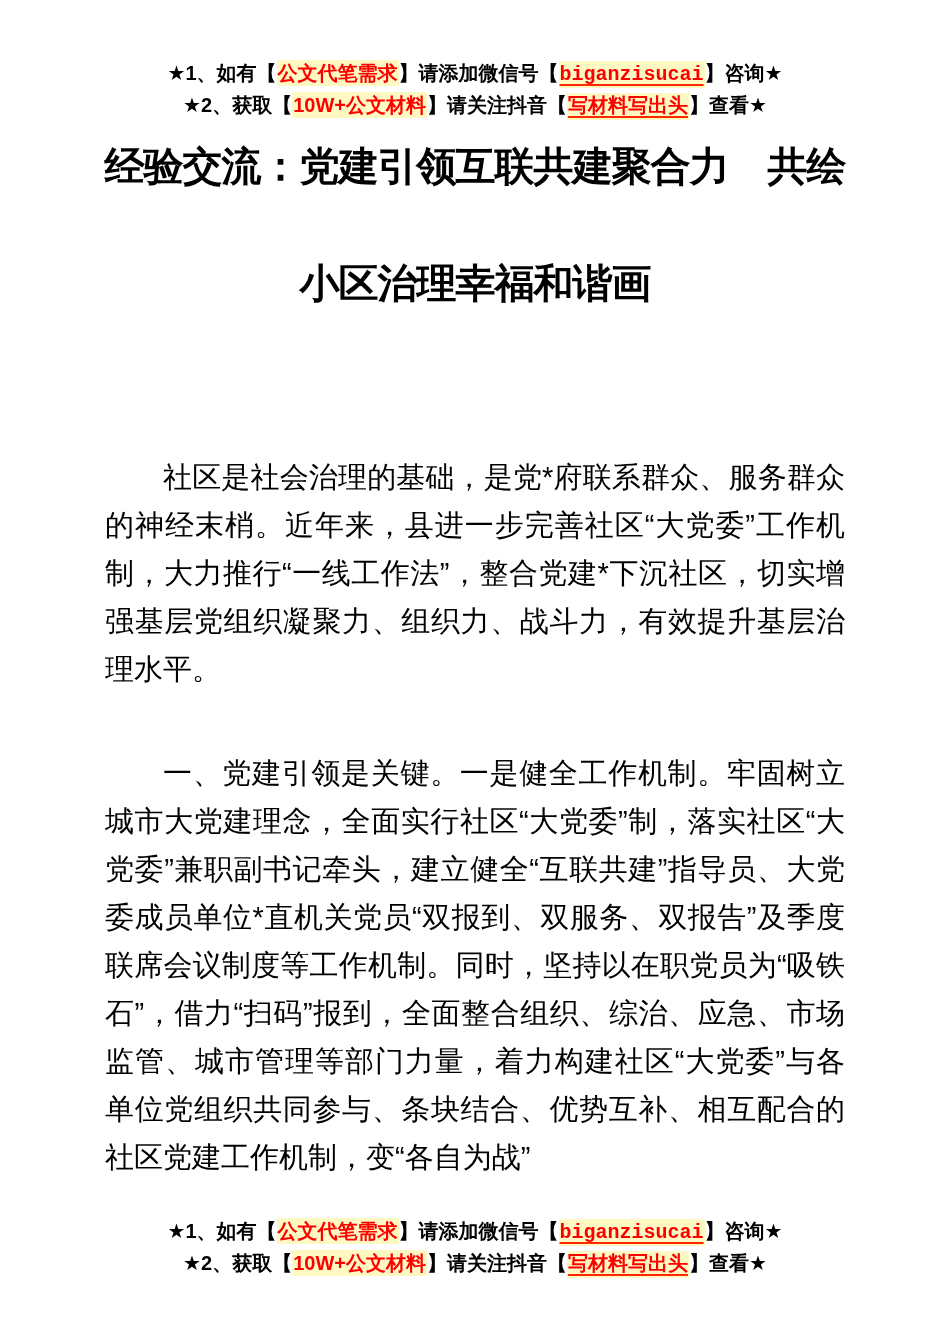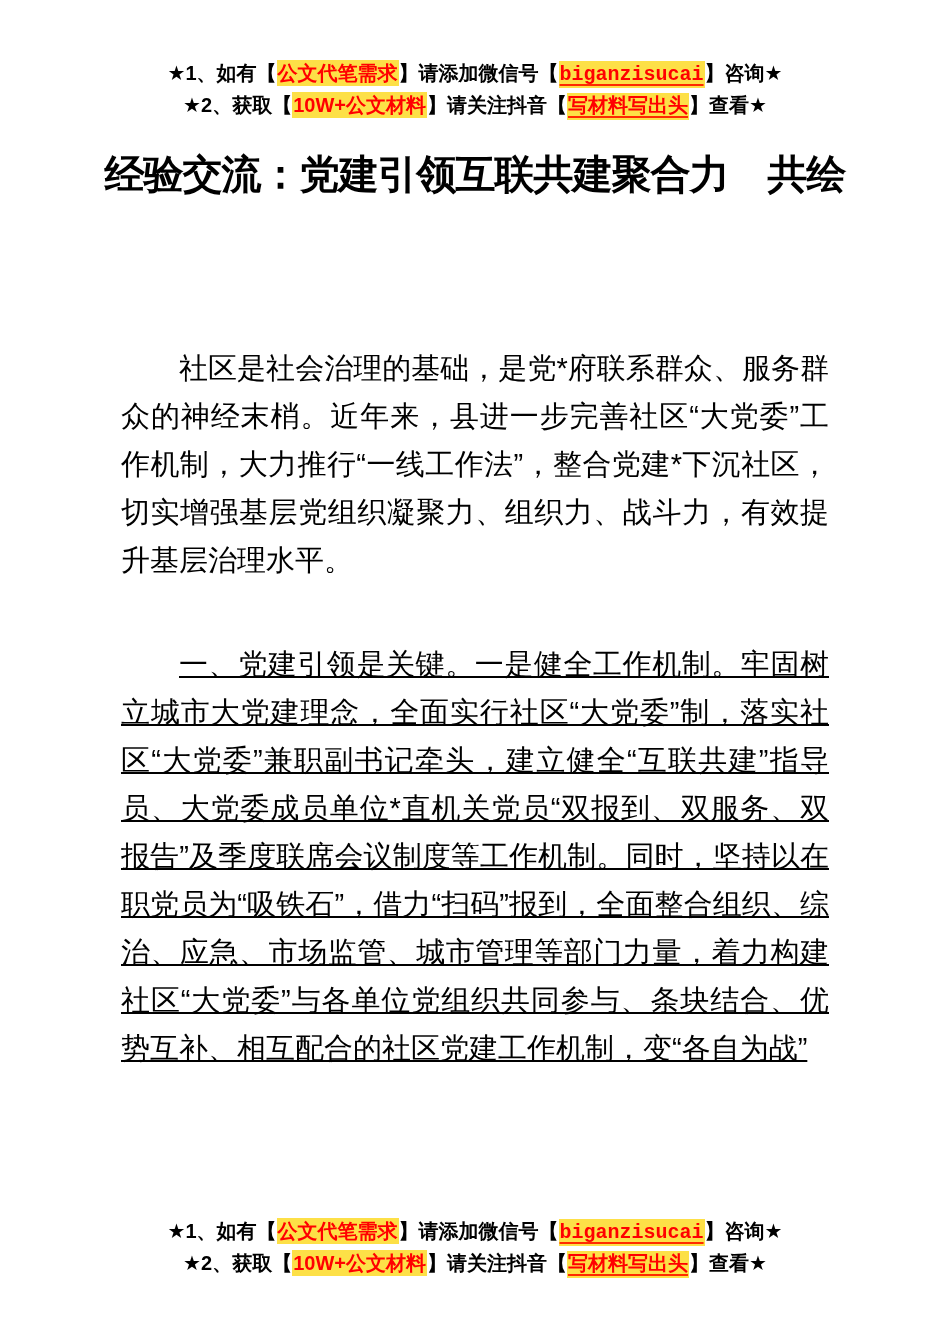--- a/index.html
+++ b/index.html
@@ -22,21 +22,21 @@
   .footer-promo { position: absolute; top: 1216px; left: 0; }
   .promo-line {
     text-align: center;
     font-weight: bold;
     font-size: 20px;
     line-height: 30px;
     color: #000000;
     white-space: nowrap;
   }
   .hl {
-    background: #fde047;
+    background: #fef9c3;
     color: #ff0000;
     padding: 2px 1px;
   }
   .u-black {
     text-decoration-thickness: 2px;
     text-underline-offset: 4px;
   }
   .u-red {
     text-decoration: underline;
     text-decoration-color: #ff2a00;
@@ -46,48 +46,49 @@
   }
   
   .title-line {
     text-align: center;
     font-weight: bold;
     font-size: 40px;
     line-height: 48px;
     color: #000000;
     letter-spacing: -1px;
   }
-  .title-line1 { margin-top: 28px; }
+  .title-line1 { margin-top: 20px; }
   .title-line2 { margin-top: 69px; }
   
   .body {
     margin: 146px 105px 0 105px;
     font-size: 29px;
     line-height: 48px;
     text-align: justify;
     text-align-last: left;
     color: #000000;
   }
   .body p {
-    margin: 16px;
+    margin: 0;
     text-indent: 2em;
   }
-  .body p + p { margin-top: 56px; text-decoration: underline; }
+  .body p + p { margin-top: 56px; }
 </style>
 </head>
 <body>
 
 <div class="page">
 
   <div class="promo header-promo">
     <div class="promo-line"><span>★1、如有【</span><span class="hl">公文代笔需求</span><span>】请</span><span class="u-black">添加</span><span>微信号【</span><span class="hl u-red">biganzisucai</span><span>】咨询★</span></div>
     <div class="promo-line"><span>★2、获取【</span><span class="hl">10W+公文材料</span><span>】请</span><span class="u-black">关注</span><span>抖音【</span><span class="hl u-red">写材料写出头</span><span>】查看★</span></div>
   </div>
 
   <div class="title-line title-line1">经验交流：党建引领互联共建聚合力　共绘</div>
+  <div class="title-line title-line2">小区治理幸福和谐画</div>
 
   <div class="body">
     <p>社区是社会治理的基础，是党*府联系群众、服务群众的神经末梢。近年来，县进一步完善社区“大党委”工作机制，大力推行“一线工作法”，整合党建*下沉社区，切实增强基层党组织凝聚力、组织力、战斗力，有效提升基层治理水平。</p>
     <p>一、党建引领是关键。一是健全工作机制。牢固树立城市大党建理念，全面实行社区“大党委”制，落实社区“大党委”兼职副书记牵头，建立健全“互联共建”指导员、大党委成员单位*直机关党员“双报到、双服务、双报告”及季度联席会议制度等工作机制。同时，坚持以在职党员为“吸铁石”，借力“扫码”报到，全面整合组织、综治、应急、市场监管、城市管理等部门力量，着力构建社区“大党委”与各单位党组织共同参与、条块结合、优势互补、相互配合的社区党建工作机制，变“各自为战”</p>
   </div>
 
   <div class="promo footer-promo">
     <div class="promo-line"><span>★1、如有【</span><span class="hl">公文代笔需求</span><span>】请</span><span class="u-black">添加</span><span>微信号【</span><span class="hl u-red">biganzisucai</span><span>】咨询★</span></div>
     <div class="promo-line"><span>★2、获取【</span><span class="hl">10W+公文材料</span><span>】请</span><span class="u-black">关注</span><span>抖音【</span><span class="hl u-red">写材料写出头</span><span>】查看★</span></div>
   </div>

